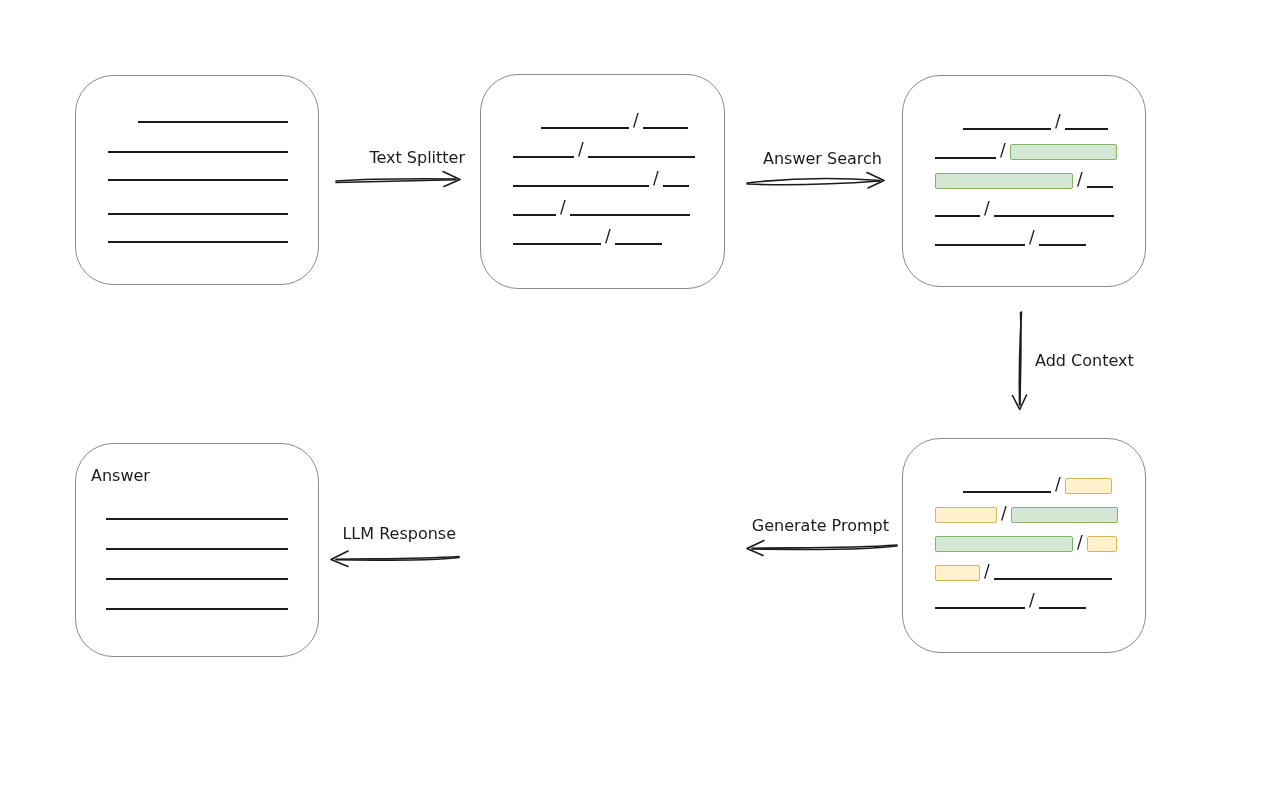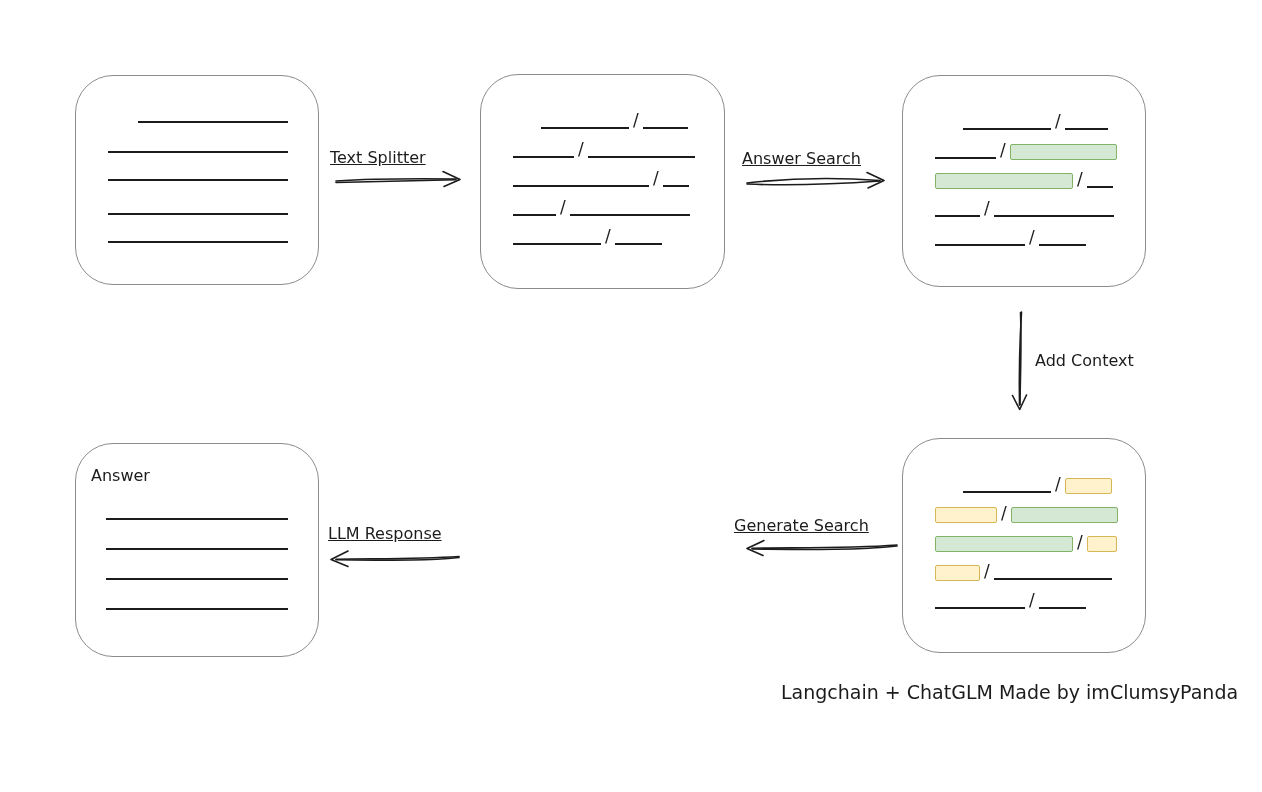--- a/index.html
+++ b/index.html
@@ -15,21 +15,21 @@
   .seg-line{height:0;border-bottom:2px solid #1c1c1c;margin-bottom:1px;}
   .slash{font-size:17px;line-height:19px;margin:0 4px;font-weight:500;}
   .chunk{height:16px;border:1.5px solid;border-radius:2px;box-sizing:border-box;}
   .chunk.green,.bar.green{background:#d5e8d4;border-color:#82b366;}
   .chunk.yellow,.bar.yellow{background:#fff2cc;border-color:#d6b656;}
   .chunk.red,.bar.red{background:#f8cecc;border-color:#b85450;}
   .bar{position:absolute;left:30px;width:182px;height:16px;border:1.5px solid;border-radius:2px;box-sizing:border-box;}
   .hline{position:absolute;border-bottom:2px solid #1c1c1c;height:0;}
   .box-label{position:absolute;font-size:16px;}
   .arrow-label{position:absolute;font-size:16px;white-space:nowrap;}
-  .centered{text-align:left;text-decoration:underline;}
+  .centered{text-align:right;}
   #caption{position:absolute;left:781px;top:681px;font-size:19px;white-space:nowrap;}
   #arrows-svg{position:absolute;left:0;top:0;pointer-events:none;}
   #arrows-svg path{stroke:#1c1c1c;stroke-width:1.6;fill:none;stroke-linecap:round;stroke-linejoin:round;}
 </style>
 </head>
 <body>
 
 <div id="stage">
 
   <div class="sketch-box" style="left:75px;top:75px;width:242px;height:208px">
@@ -135,24 +135,23 @@
     <div class="box-label" style="left:15px;top:22px">Answer</div>
     <div class="hline" style="left:30px;top:74px;width:182px"></div>
     <div class="hline" style="left:30px;top:104px;width:182px"></div>
     <div class="hline" style="left:30px;top:134px;width:182px"></div>
     <div class="hline" style="left:30px;top:164px;width:182px"></div>
   </div>
 
   <div class="arrow-label centered" style="left:330px;top:148px;width:135px">Text Splitter</div>
   <div class="arrow-label centered" style="left:742px;top:149px;width:140px">Answer Search</div>
   <div class="arrow-label" style="left:1035px;top:351px">Add Context</div>
-  <div class="arrow-label centered" style="left:734px;top:516px;width:155px">Generate Search</div>
+  <div class="arrow-label centered" style="left:734px;top:516px;width:155px">Generate Prompt</div>
   <div class="arrow-label centered" style="left:328px;top:524px;width:128px">LLM Response</div>
 
-  <div id="caption">Langchain + ChatGLM Made by imClumsyPanda</div>
 
   <svg id="arrows-svg" width="1262" height="792" viewBox="0 0 1262 792">
     <g>
       <path d="M336 181 C 375 178.5 415 178.5 456 179"></path>
       <path d="M336 182.5 C 380 181.5 420 180.5 456 179.8"></path>
       <path d="M443 171.5 L460 179.5 L444 186.5"></path>
     </g>
     <g>
       <path d="M747 183 C 790 178 840 177.5 880 180.5"></path>
       <path d="M747 184 C 800 186.5 845 183.5 880 181"></path>

